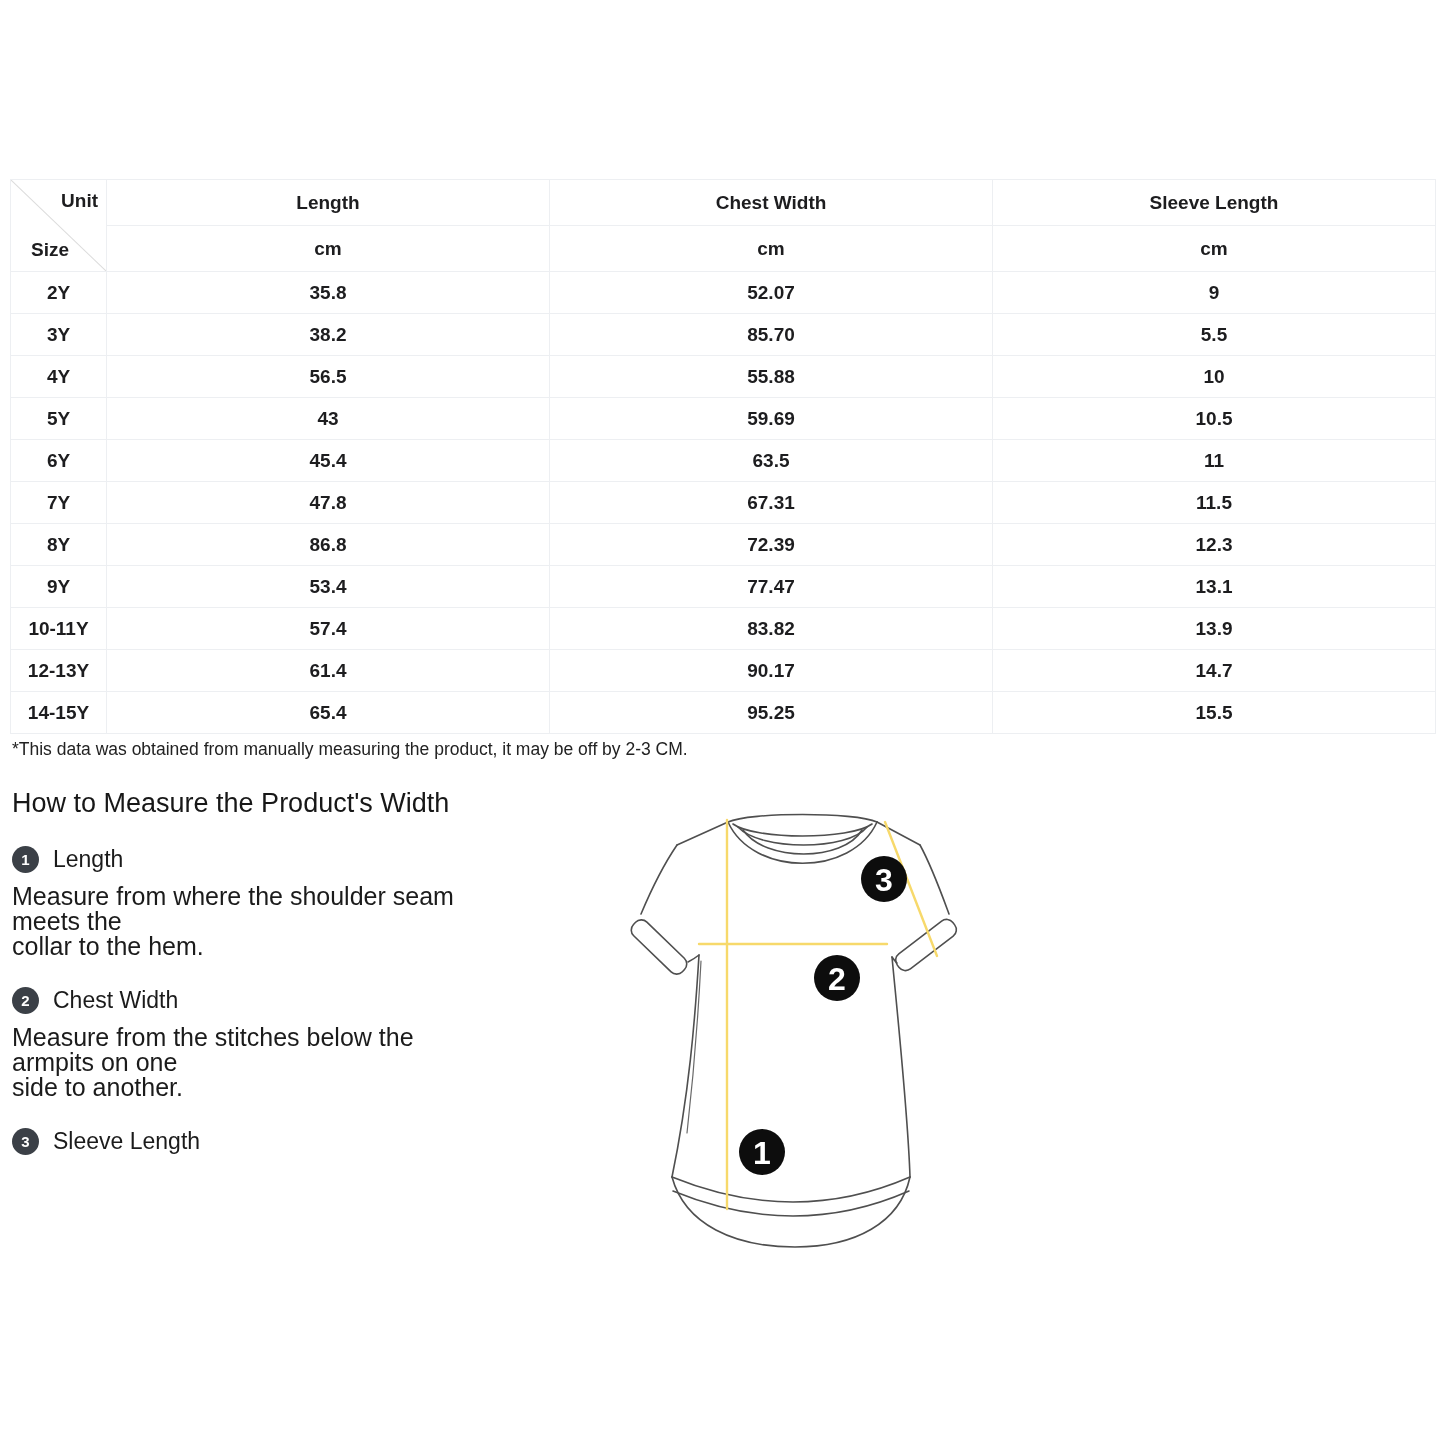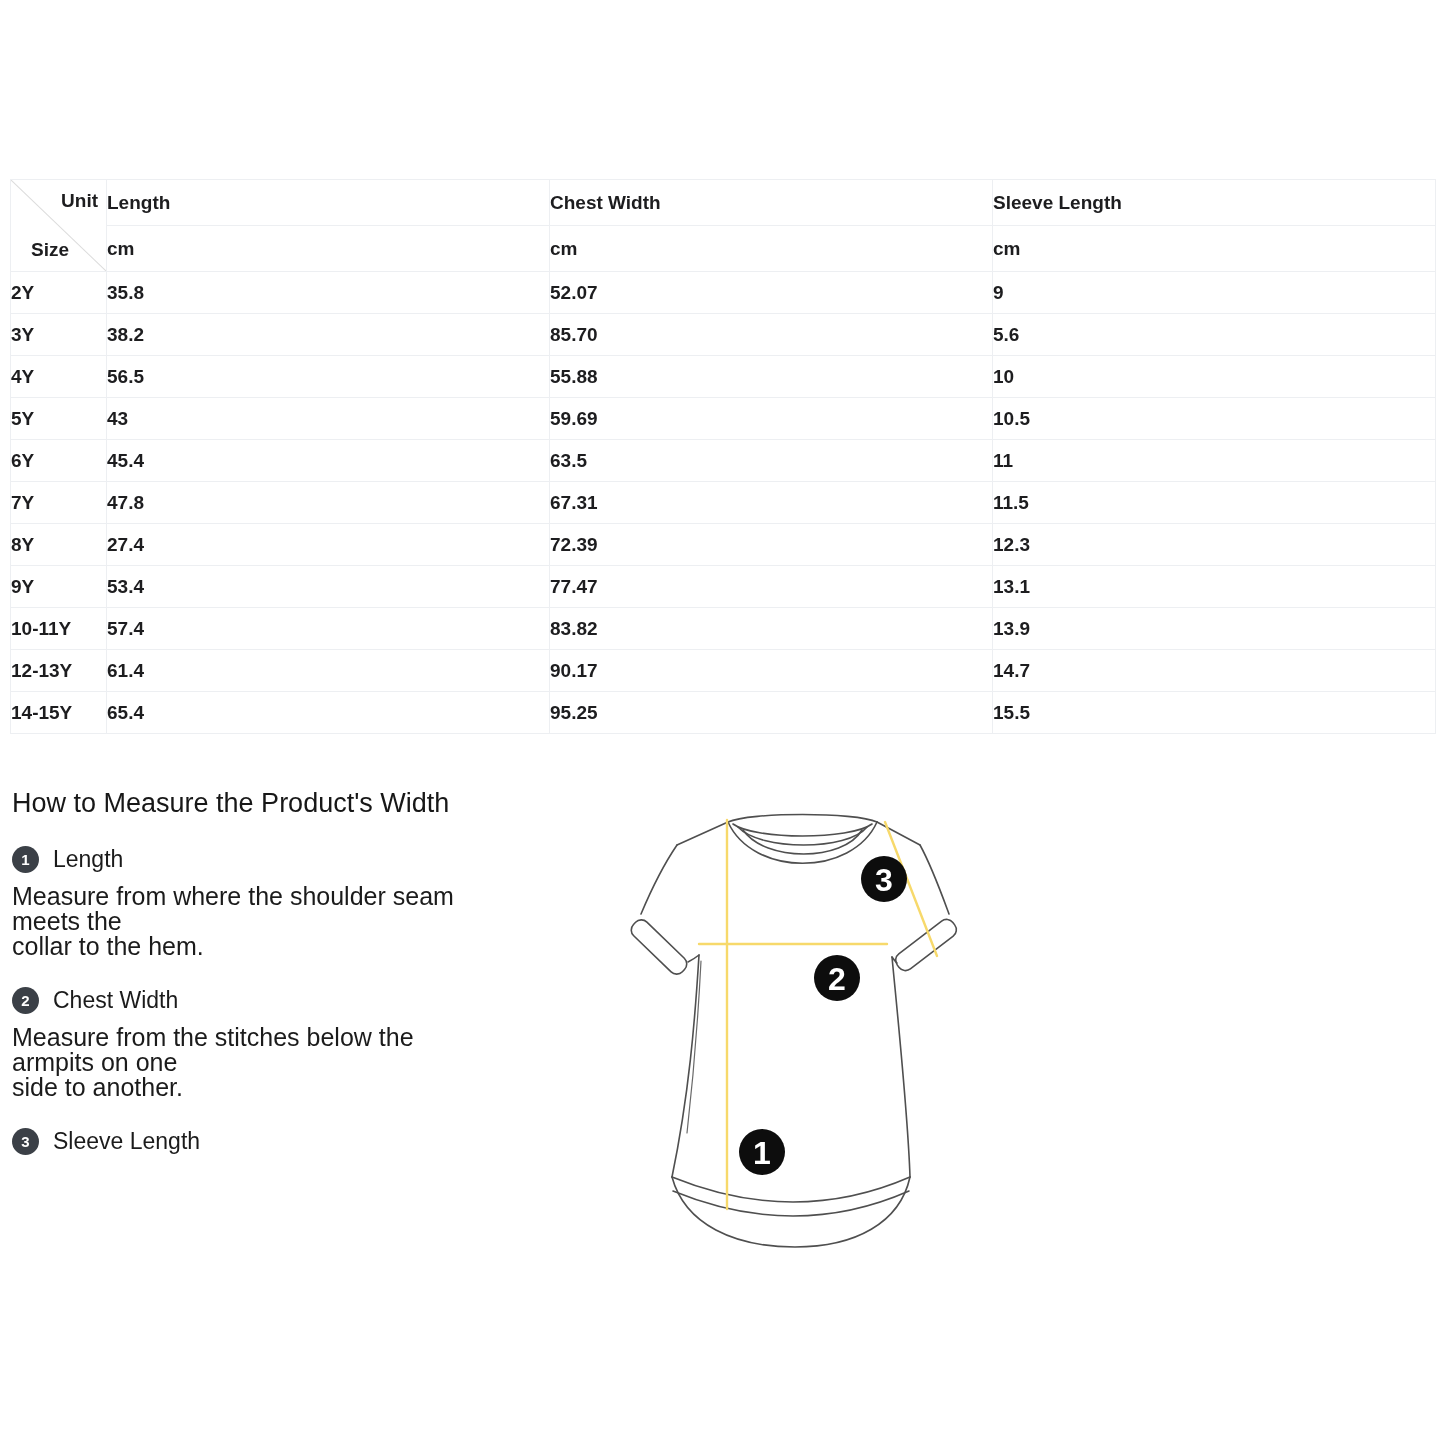--- a/index.html
+++ b/index.html
@@ -4,21 +4,21 @@
 <style>
   * { margin:0; padding:0; box-sizing:border-box; }
   html,body { background:#ffffff; }
   body { font-family:"Liberation Sans","DejaVu Sans",sans-serif; color:#1d1d1f; }
   .page { position:relative; width:1445px; height:1445px; background:#ffffff; overflow:hidden; }
 
   
   table.size-table {
     position:absolute; left:10px; top:179px; width:1425px;
     border-collapse:collapse; table-layout:fixed;
-    font-size:19px; font-weight:700; color:#1d1d1f; text-align:left;
+    font-size:19px; font-weight:700; color:#1d1d1f; text-align:center;
   }
   table.size-table th, table.size-table td {
     border:1px solid #edeff2; padding:0; font-weight:700;
   }
   table.size-table thead th { height:46px; }
   table.size-table tbody td { height:42px;margin-left:12px; }
   th.corner { position:relative; }
   .corner svg.diag { position:absolute; left:0; top:0; width:100%; height:100%; }
   .corner-unit { position:absolute; top:10px; right:8px; font-weight:700; }
   .corner-size { position:absolute; bottom:10px; left:20px; font-weight:700; }
@@ -94,21 +94,21 @@
       <tr>
         <td>2Y</td>
         <td>35.8</td>
         <td>52.07</td>
         <td>9</td>
       </tr>
       <tr>
         <td>3Y</td>
         <td>38.2</td>
         <td>85.70</td>
-        <td>5.6</td>
+        <td>5.5</td>
       </tr>
       <tr>
         <td>4Y</td>
         <td>56.5</td>
         <td>55.88</td>
         <td>10</td>
       </tr>
       <tr>
         <td>5Y</td>
         <td>43</td>
@@ -122,21 +122,21 @@
         <td>11</td>
       </tr>
       <tr>
         <td>7Y</td>
         <td>47.8</td>
         <td>67.31</td>
         <td>11.5</td>
       </tr>
       <tr>
         <td>8Y</td>
-        <td>27.4</td>
+        <td>86.8</td>
         <td>72.39</td>
         <td>12.3</td>
       </tr>
       <tr>
         <td>9Y</td>
         <td>53.4</td>
         <td>77.47</td>
         <td>13.1</td>
       </tr>
       <tr>
@@ -153,20 +153,21 @@
       </tr>
       <tr>
         <td>14-15Y</td>
         <td>65.4</td>
         <td>95.25</td>
         <td>15.5</td>
       </tr>
     </tbody>
   </table>
 
+  <p class="footnote">*This data was obtained from manually measuring the product, it may be off by 2-3 CM.</p>
 
   <h2 class="htm-title">How to Measure the Product's Width</h2>
 
   <div class="steps">
     <div class="step">
       <div class="step-head">
         <span class="step-num">1</span>
         <span class="step-label">Length</span>
       </div>
       <p class="step-desc">Measure from where the shoulder seam meets the

